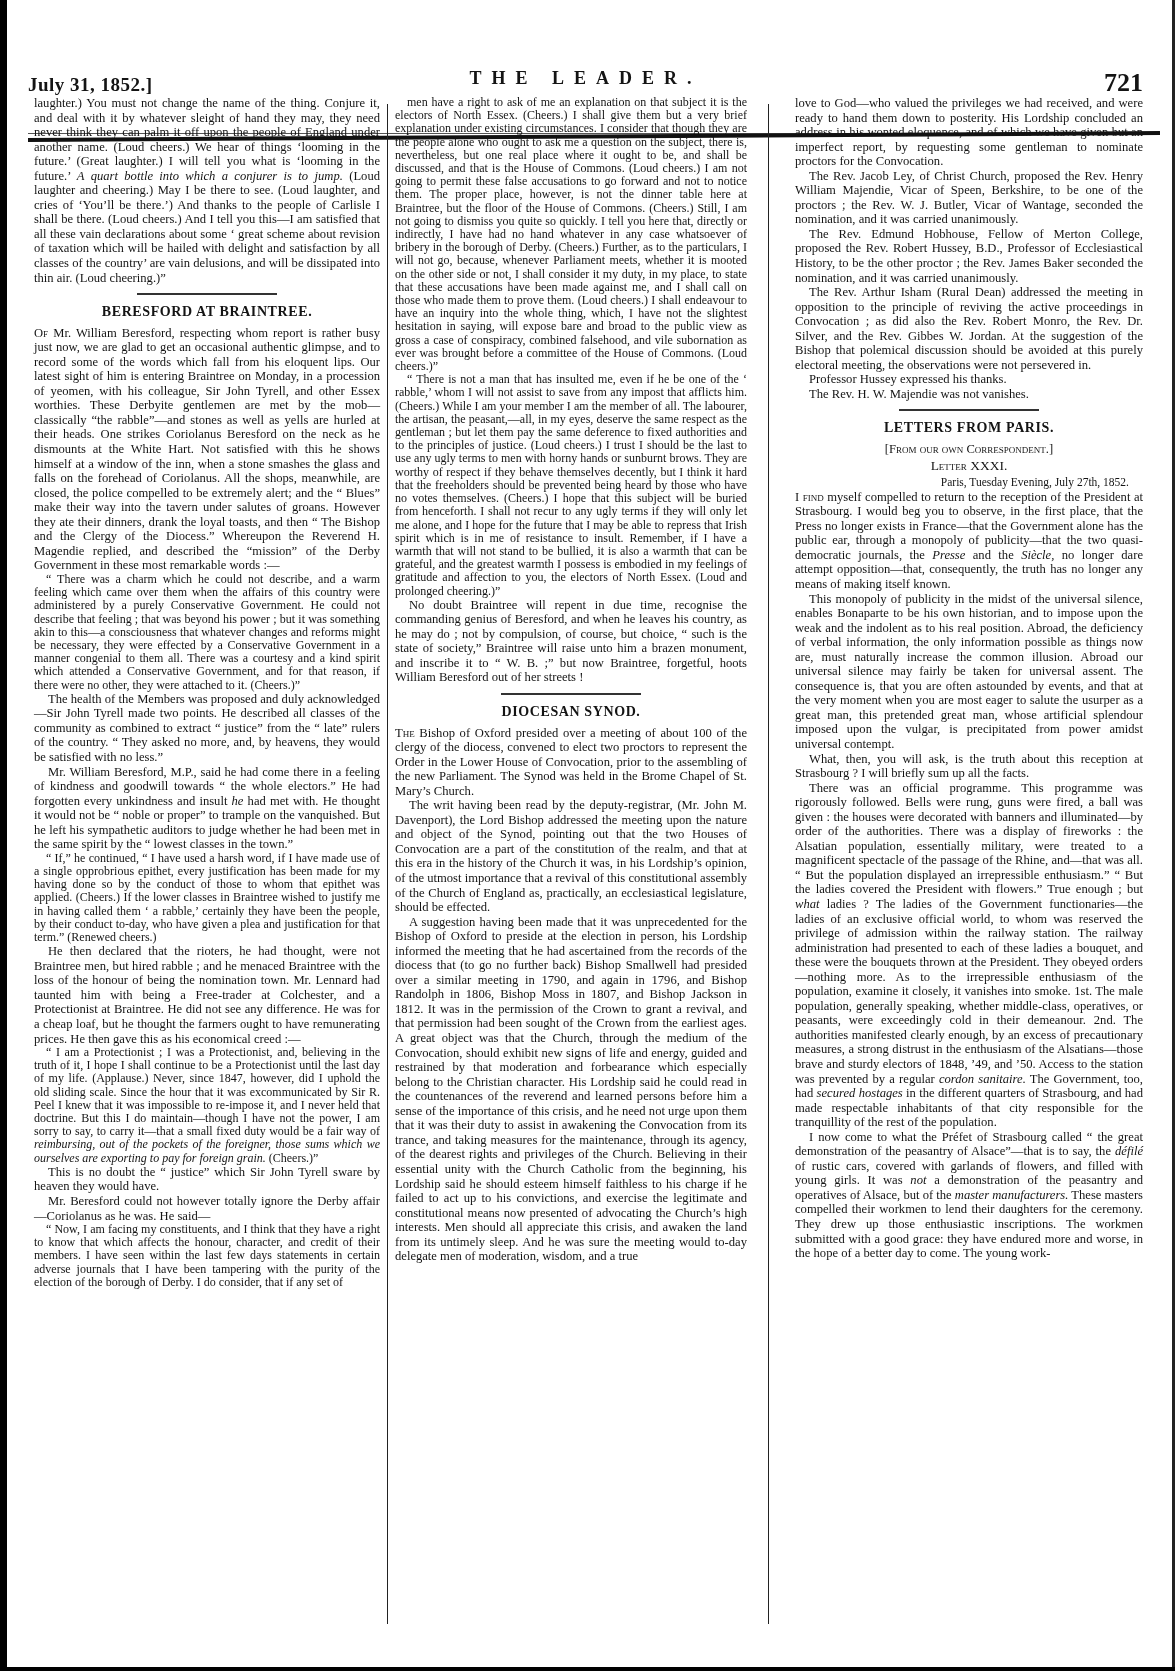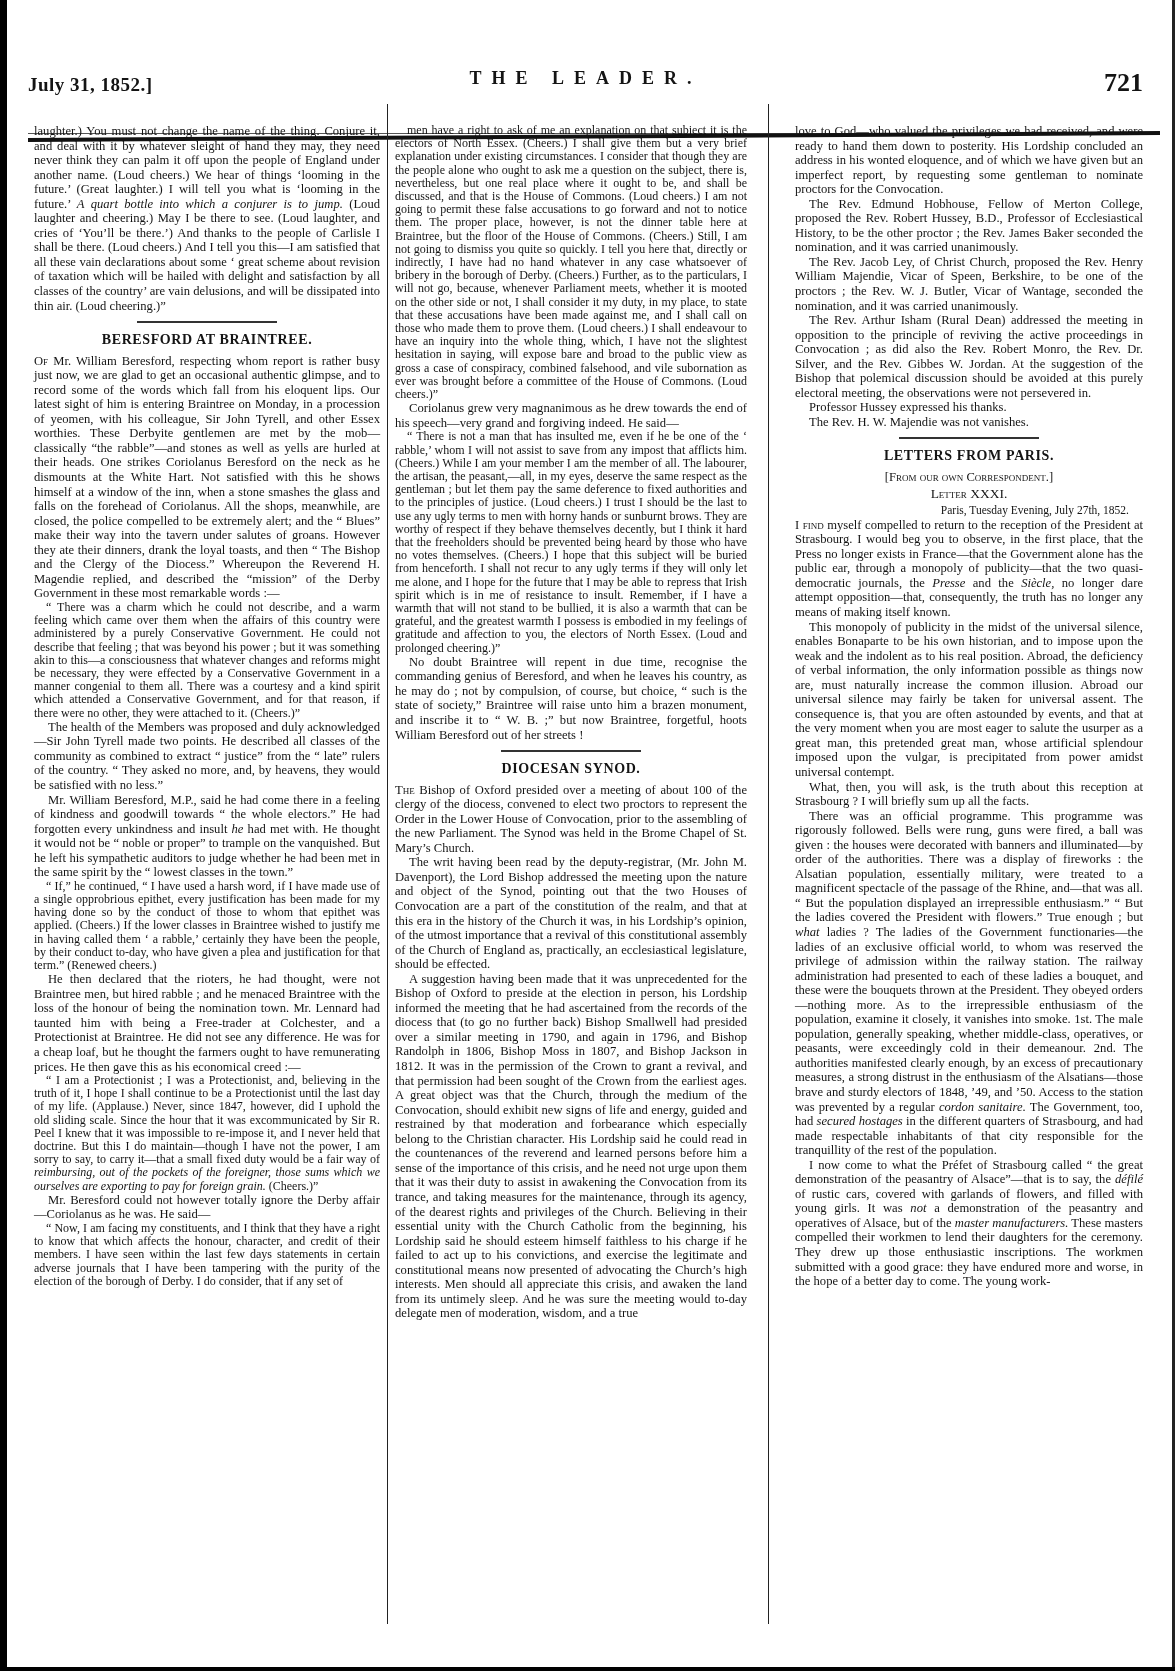--- a/index.html
+++ b/index.html
@@ -6,21 +6,21 @@
   body{width:1175px;height:1671px;position:relative;overflow:hidden;font-family:"Liberation Serif","DejaVu Serif",serif;color:#141414;}
   .left-edge{position:absolute;left:0;top:0;width:7px;height:1671px;background:#000;}
   .bottom-edge{position:absolute;left:0;bottom:0;width:1175px;height:4px;background:#000;}
   .right-edge{position:absolute;right:0;top:0;width:3px;height:1671px;background:#222;}
   .masthead{position:absolute;left:28px;top:44px;width:1115px;height:50px;}
   .mh-date{position:absolute;left:0;top:30px;font-size:19px;font-weight:bold;font-family:"Liberation Serif",serif;letter-spacing:0.5px;}
   .mh-title{position:absolute;left:0;right:0;top:24px;text-align:center;font-size:18px;font-weight:bold;letter-spacing:10px;font-family:"Liberation Serif",serif;}
   .mh-page{position:absolute;right:0;top:24px;font-size:26px;font-weight:bold;}
   .mh-rule{position:absolute;left:0;top:94px;width:1132px;height:4px;background:#111;transform:rotate(-0.35deg);transform-origin:left;}
   .mh-rule2{position:absolute;left:0;top:89px;width:1132px;height:1px;background:#555;}
-  .col{position:absolute;top:124px;font-size:12.6px;line-height:14.55px;text-align:justify;hyphens:manual;}
+  .col{position:absolute;top:96px;font-size:12.6px;line-height:14.55px;text-align:justify;hyphens:manual;}
   .col p{margin:0;text-indent:14px;}
   .col p.noind{text-indent:0;}
   .col p.quote{font-size:12px;line-height:13.2px;text-indent:12px;}
   #col1{left:34px;width:346px;}
   #col2{left:395px;width:352px;}
   #col3{left:795px;width:348px;}
   .vrule{position:absolute;top:104px;width:1px;background:#222;}
   .hdr{text-align:center;font-size:14px;letter-spacing:0.6px;margin:10px 0 6px 0;text-indent:0 !important;}
   .sep{width:140px;height:2px;background:#333;margin:8px auto 10px auto;}
   .sc{font-variant:small-caps;}
@@ -50,40 +50,40 @@
   <p class="noind"><span>laughter.) You must not change the name of the thing. Conjure it, and deal with it by whatever sleight of hand they may, they need never think they can palm it off upon the people of England under another name. (Loud cheers.) We hear of things ‘looming in the future.’ (Great laughter.) I will tell you what is ‘looming in the future.’</span> <i>A quart bottle into which a conjurer is to jump.</i> <span>(Loud laughter and cheering.) May I be there to see. (Loud laughter, and cries of ‘You’ll be there.’) And thanks to the people of Carlisle I shall be there. (Loud cheers.) And I tell you this—I am satisfied that all these vain declarations about some ‘ great scheme about revision of taxation which will be hailed with delight and satisfaction by all classes of the country’ are vain delusions, and will be dissipated into thin air. (Loud cheering.)”</span></p>
   <div class="sep"></div>
   <h2 class="hdr">BERESFORD AT BRAINTREE.</h2>
   <p class="noind"><span class="sc">Of</span><span> Mr. William Beresford, respecting whom report is rather busy just now, we are glad to get an occasional authentic glimpse, and to record some of the words which fall from his eloquent lips. Our latest sight of him is entering Braintree on Monday, in a procession of yeomen, with his colleague, Sir John Tyrell, and other Essex worthies. These Derbyite gentlemen are met by the mob—classically “the rabble”—and stones as well as yells are hurled at their heads. One strikes Coriolanus Beresford on the neck as he dismounts at the White Hart. Not satisfied with this he shows himself at a window of the inn, when a stone smashes the glass and falls on the forehead of Coriolanus. All the shops, meanwhile, are closed, the police compelled to be extremely alert; and the “ Blues” make their way into the tavern under salutes of groans. However they ate their dinners, drank the loyal toasts, and then “ The Bishop and the Clergy of the Diocess.” Whereupon the Reverend H. Magendie replied, and described the “mission” of the Derby Government in these most remarkable words :—</span></p>
   <p class="quote">“ There was a charm which he could not describe, and a warm feeling which came over them when the affairs of this country were administered by a purely Conservative Government. He could not describe that feeling ; that was beyond his power ; but it was something akin to this—a consciousness that whatever changes and reforms might be necessary, they were effected by a Conservative Government in a manner congenial to them all. There was a courtesy and a kind spirit which attended a Conservative Government, and for that reason, if there were no other, they were attached to it. (Cheers.)”</p>
   <p>The health of the Members was proposed and duly acknowledged—Sir John Tyrell made two points. He described all classes of the community as combined to extract “ justice” from the “ late” rulers of the country. “ They asked no more, and, by heavens, they would be satisfied with no less.”</p>
   <p><span>Mr. William Beresford, M.P., said he had come there in a feeling of kindness and goodwill towards “ the whole electors.” He had forgotten every unkindness and insult </span><i>he</i><span> had met with. He thought it would not be “ noble or proper” to trample on the vanquished. But he left his sympathetic auditors to judge whether he had been met in the same spirit by the “ lowest classes in the town.”</span></p>
   <p class="quote">“ If,” he continued, “ I have used a harsh word, if I have made use of a single opprobrious epithet, every justification has been made for my having done so by the conduct of those to whom that epithet was applied. (Cheers.) If the lower classes in Braintree wished to justify me in having called them ‘ a rabble,’ certainly they have been the people, by their conduct to-day, who have given a plea and justification for that term.” (Renewed cheers.)</p>
   <p>He then declared that the rioters, he had thought, were not Braintree men, but hired rabble ; and he menaced Braintree with the loss of the honour of being the nomination town. Mr. Lennard had taunted him with being a Free-trader at Colchester, and a Protectionist at Braintree. He did not see any difference. He was for a cheap loaf, but he thought the farmers ought to have remunerating prices. He then gave this as his economical creed :—</p>
   <p class="quote"><span>“ I am a Protectionist ; I was a Protectionist, and, believing in the truth of it, I hope I shall continue to be a Protectionist until the last day of my life. (Applause.) Never, since 1847, however, did I uphold the old sliding scale. Since the hour that it was excommunicated by Sir R. Peel I knew that it was impossible to re-impose it, and I never held that doctrine. But this I do maintain—though I have not the power, I am sorry to say, to carry it—that a small fixed duty would be a fair way of </span><i>reimbursing, out of the pockets of the foreigner, those sums which we ourselves are exporting to pay for foreign grain.</i><span> (Cheers.)”</span></p>
+  <p>This is no doubt the “ justice” which Sir John Tyrell sware by heaven they would have.</p>
   <p>Mr. Beresford could not however totally ignore the Derby affair—Coriolanus as he was. He said—</p>
   <p class="quote">“ Now, I am facing my constituents, and I think that they have a right to know that which affects the honour, character, and credit of their members. I have seen within the last few days statements in certain adverse journals that I have been tampering with the purity of the election of the borough of Derby. I do consider, that if any set of</p>
 </section>
 
 <section class="col" id="col2">
   <p class="quote noind">men have a right to ask of me an explanation on that subject it is the electors of North Essex. (Cheers.) I shall give them but a very brief explanation under existing circumstances. I consider that though they are the people alone who ought to ask me a question on the subject, there is, nevertheless, but one real place where it ought to be, and shall be discussed, and that is the House of Commons. (Loud cheers.) I am not going to permit these false accusations to go forward and not to notice them. The proper place, however, is not the dinner table here at Braintree, but the floor of the House of Commons. (Cheers.) Still, I am not going to dismiss you quite so quickly. I tell you here that, directly or indirectly, I have had no hand whatever in any case whatsoever of bribery in the borough of Derby. (Cheers.) Further, as to the particulars, I will not go, because, whenever Parliament meets, whether it is mooted on the other side or not, I shall consider it my duty, in my place, to state that these accusations have been made against me, and I shall call on those who made them to prove them. (Loud cheers.) I shall endeavour to have an inquiry into the whole thing, which, I have not the slightest hesitation in saying, will expose bare and broad to the public view as gross a case of conspiracy, combined falsehood, and vile subornation as ever was brought before a committee of the House of Commons. (Loud cheers.)”</p>
-  <p>Coriolanus grew very magnanimous as he drew towards the end of his speech—very grand and forgiving indeed. He said—</p>
   <p class="quote">“ There is not a man that has insulted me, even if he be one of the ‘ rabble,’ whom I will not assist to save from any impost that afflicts him. (Cheers.) While I am your member I am the member of all. The labourer, the artisan, the peasant,—all, in my eyes, deserve the same respect as the gentleman ; but let them pay the same deference to fixed authorities and to the principles of justice. (Loud cheers.) I trust I should be the last to use any ugly terms to men with horny hands or sunburnt brows. They are worthy of respect if they behave themselves decently, but I think it hard that the freeholders should be prevented being heard by those who have no votes themselves. (Cheers.) I hope that this subject will be buried from henceforth. I shall not recur to any ugly terms if they will only let me alone, and I hope for the future that I may be able to repress that Irish spirit which is in me of resistance to insult. Remember, if I have a warmth that will not stand to be bullied, it is also a warmth that can be grateful, and the greatest warmth I possess is embodied in my feelings of gratitude and affection to you, the electors of North Essex. (Loud and prolonged cheering.)”</p>
   <p>No doubt Braintree will repent in due time, recognise the commanding genius of Beresford, and when he leaves his country, as he may do ; not by compulsion, of course, but choice, “ such is the state of society,” Braintree will raise unto him a brazen monument, and inscribe it to “ W. B. ;” but now Braintree, forgetful, hoots William Beresford out of her streets !</p>
   <div class="sep"></div>
   <h2 class="hdr">DIOCESAN SYNOD.</h2>
   <p class="noind"><span class="sc">The</span><span> Bishop of Oxford presided over a meeting of about 100 of the clergy of the diocess, convened to elect two proctors to represent the Order in the Lower House of Convocation, prior to the assembling of the new Parliament. The Synod was held in the Brome Chapel of St. Mary’s Church.</span></p>
   <p>The writ having been read by the deputy-registrar, (Mr. John M. Davenport), the Lord Bishop addressed the meeting upon the nature and object of the Synod, pointing out that the two Houses of Convocation are a part of the constitution of the realm, and that at this era in the history of the Church it was, in his Lordship’s opinion, of the utmost importance that a revival of this constitutional assembly of the Church of England as, practically, an ecclesiastical legislature, should be effected.</p>
   <p>A suggestion having been made that it was unprecedented for the Bishop of Oxford to preside at the election in person, his Lordship informed the meeting that he had ascertained from the records of the diocess that (to go no further back) Bishop Smallwell had presided over a similar meeting in 1790, and again in 1796, and Bishop Randolph in 1806, Bishop Moss in 1807, and Bishop Jackson in 1812. It was in the permission of the Crown to grant a revival, and that permission had been sought of the Crown from the earliest ages. A great object was that the Church, through the medium of the Convocation, should exhibit new signs of life and energy, guided and restrained by that moderation and forbearance which especially belong to the Christian character. His Lordship said he could read in the countenances of the reverend and learned persons before him a sense of the importance of this crisis, and he need not urge upon them that it was their duty to assist in awakening the Convocation from its trance, and taking measures for the maintenance, through its agency, of the dearest rights and privileges of the Church. Believing in their essential unity with the Church Catholic from the beginning, his Lordship said he should esteem himself faithless to his charge if he failed to act up to his convictions, and exercise the legitimate and constitutional means now presented of advocating the Church’s high interests. Men should all appreciate this crisis, and awaken the land from its untimely sleep. And he was sure the meeting would to-day delegate men of moderation, wisdom, and a true</p>
 </section>
 
 <section class="col" id="col3">
   <p class="noind">love to God—who valued the privileges we had received, and were ready to hand them down to posterity. His Lordship concluded an address in his wonted eloquence, and of which we have given but an imperfect report, by requesting some gentleman to nominate proctors for the Convocation.</p>
+  <p>The Rev. Jacob Ley, of Christ Church, proposed the Rev. Henry William Majendie, Vicar of Speen, Berkshire, to be one of the proctors ; the Rev. W. J. Butler, Vicar of Wantage, seconded the nomination, and it was carried unanimously.</p>
   <p>The Rev. Edmund Hobhouse, Fellow of Merton College, proposed the Rev. Robert Hussey, B.D., Professor of Ecclesiastical History, to be the other proctor ; the Rev. James Baker seconded the nomination, and it was carried unanimously.</p>
-  <p>The Rev. Jacob Ley, of Christ Church, proposed the Rev. Henry William Majendie, Vicar of Speen, Berkshire, to be one of the proctors ; the Rev. W. J. Butler, Vicar of Wantage, seconded the nomination, and it was carried unanimously.</p>
   <p>The Rev. Arthur Isham (Rural Dean) addressed the meeting in opposition to the principle of reviving the active proceedings in Convocation ; as did also the Rev. Robert Monro, the Rev. Dr. Silver, and the Rev. Gibbes W. Jordan. At the suggestion of the Bishop that polemical discussion should be avoided at this purely electoral meeting, the observations were not persevered in.</p>
   <p>Professor Hussey expressed his thanks.</p>
   <p>The Rev. H. W. Majendie was not vanishes.</p>
   <div class="sep"></div>
   <h2 class="hdr">LETTERS FROM PARIS.</h2>
   <p class="center sc">[From our own Correspondent.]</p>
   <p class="center sc" style="font-size:13.5px;margin:2px 0;">Letter XXXI.</p>
   <p class="dateline">Paris, Tuesday Evening, July 27th, 1852.</p>
   <p class="noind"><span class="sc">I find</span><span> myself compelled to return to the reception of the President at Strasbourg. I would beg you to observe, in the first place, that the Press no longer exists in France—that the Government alone has the public ear, through a monopoly of publicity—that the two quasi-democratic journals, the </span><i>Presse</i><span> and the </span><i>Siècle,</i><span> no longer dare attempt opposition—that, consequently, the truth has no longer any means of making itself known.</span></p>
   <p>This monopoly of publicity in the midst of the universal silence, enables Bonaparte to be his own historian, and to impose upon the weak and the indolent as to his real position. Abroad, the deficiency of verbal information, the only information possible as things now are, must naturally increase the common illusion. Abroad our universal silence may fairly be taken for universal assent. The consequence is, that you are often astounded by events, and that at the very moment when you are most eager to salute the usurper as a great man, this pretended great man, whose artificial splendour imposed upon the vulgar, is precipitated from power amidst universal contempt.</p>

